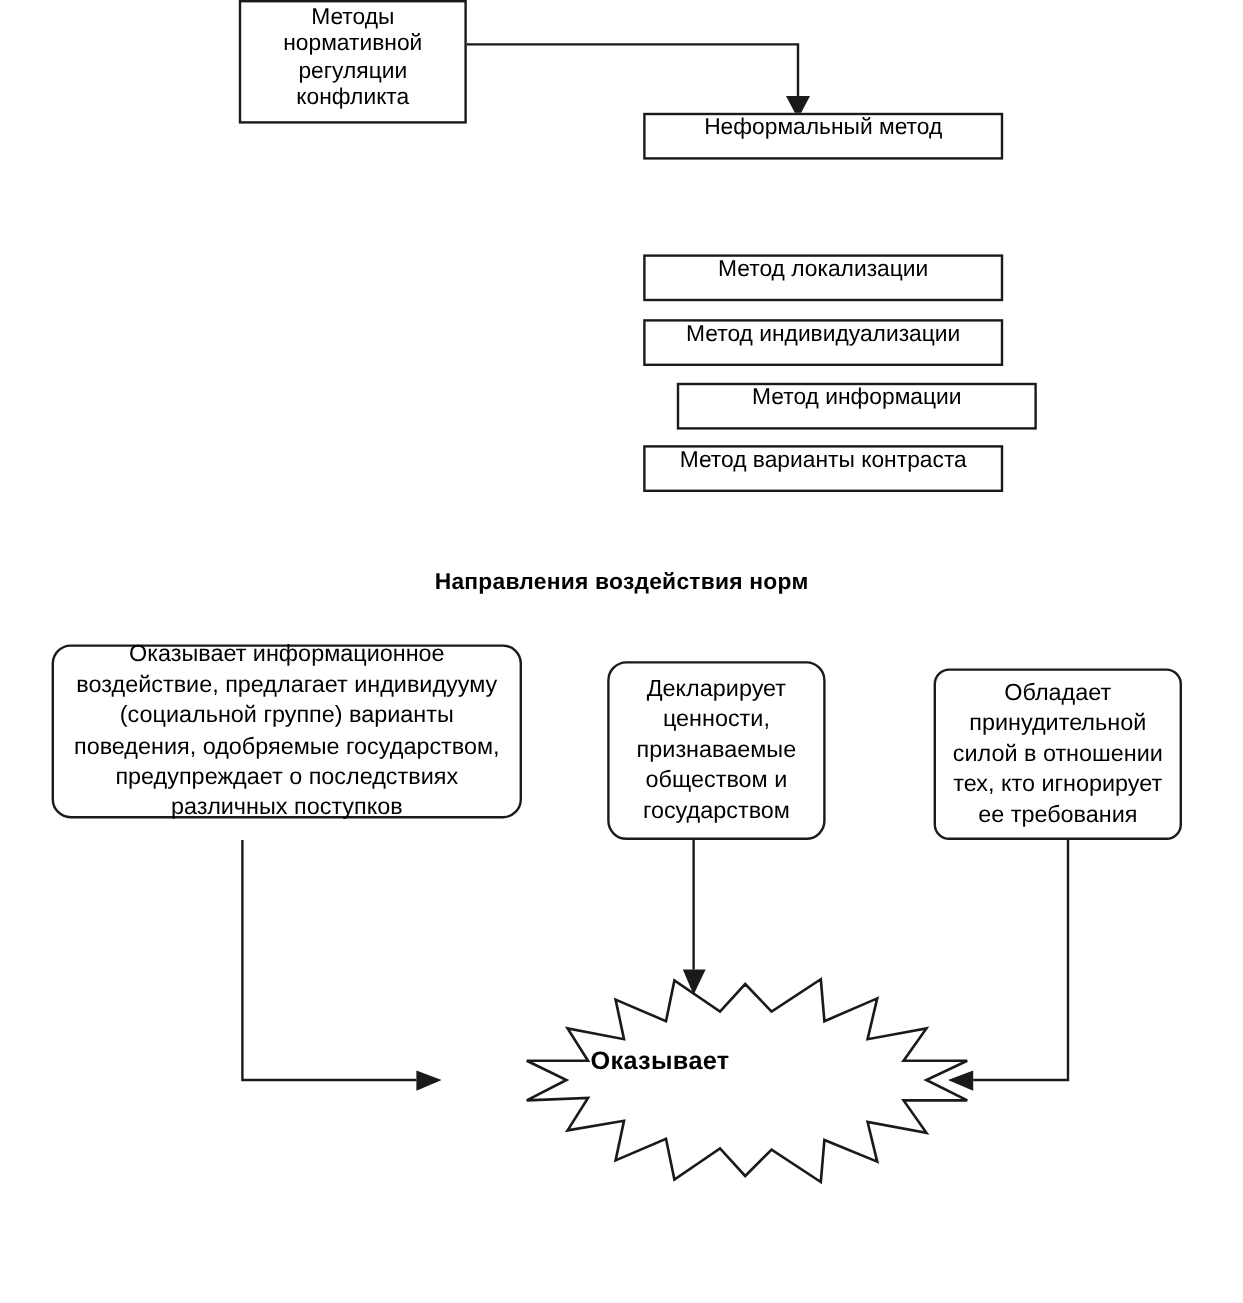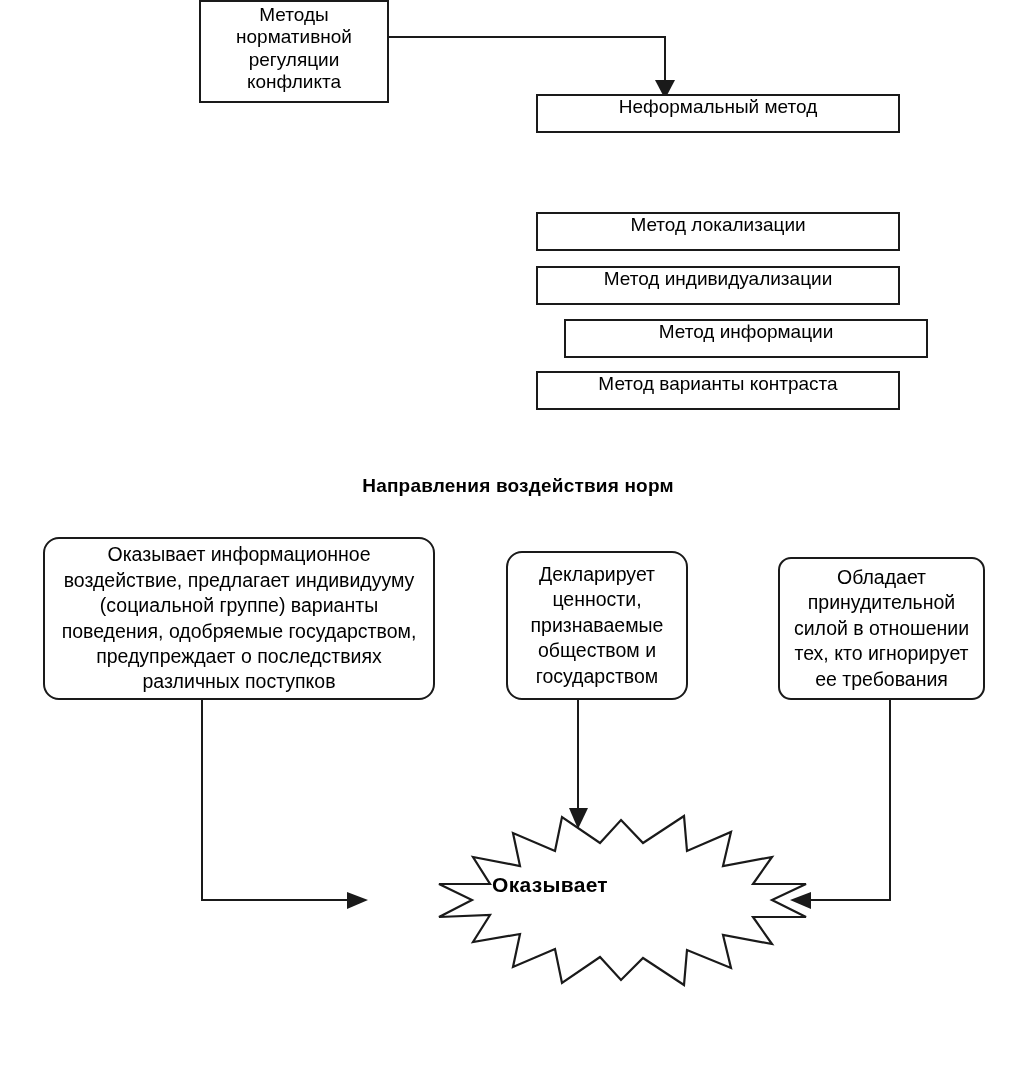--- a/index.html
+++ b/index.html
@@ -34,21 +34,21 @@
     left: 199px;
     top: 0px;
     width: 190px;
     height: 103px;
     font-size: 19px;
     padding: 2px 6px;
   }
 
   .method-node {
     left: 536px;
-    width: 364px;
+    width: 300px;
     height: 39px;
     font-size: 19px;
   }
 
   
   .round-node {
     position: absolute;
     border: 2.5px solid #1a1a1a;
     border-radius: 16px;
     background: #ffffff;
@@ -57,21 +57,21 @@
     justify-content: center;
     text-align: center;
     box-sizing: border-box;
     line-height: 1.3;
   }
 
   #effect-node-0 {
     left: 43px;
     top: 537px;
     width: 392px;
-    height: 163px;
+    height: 145px;
     font-size: 19.5px;
     padding: 4px 8px;
   }
   #effect-node-1 {
     left: 490px;
     top: 551px;
     width: 182px;
     height: 149px;
     font-size: 19.5px;
     padding: 4px 8px;

